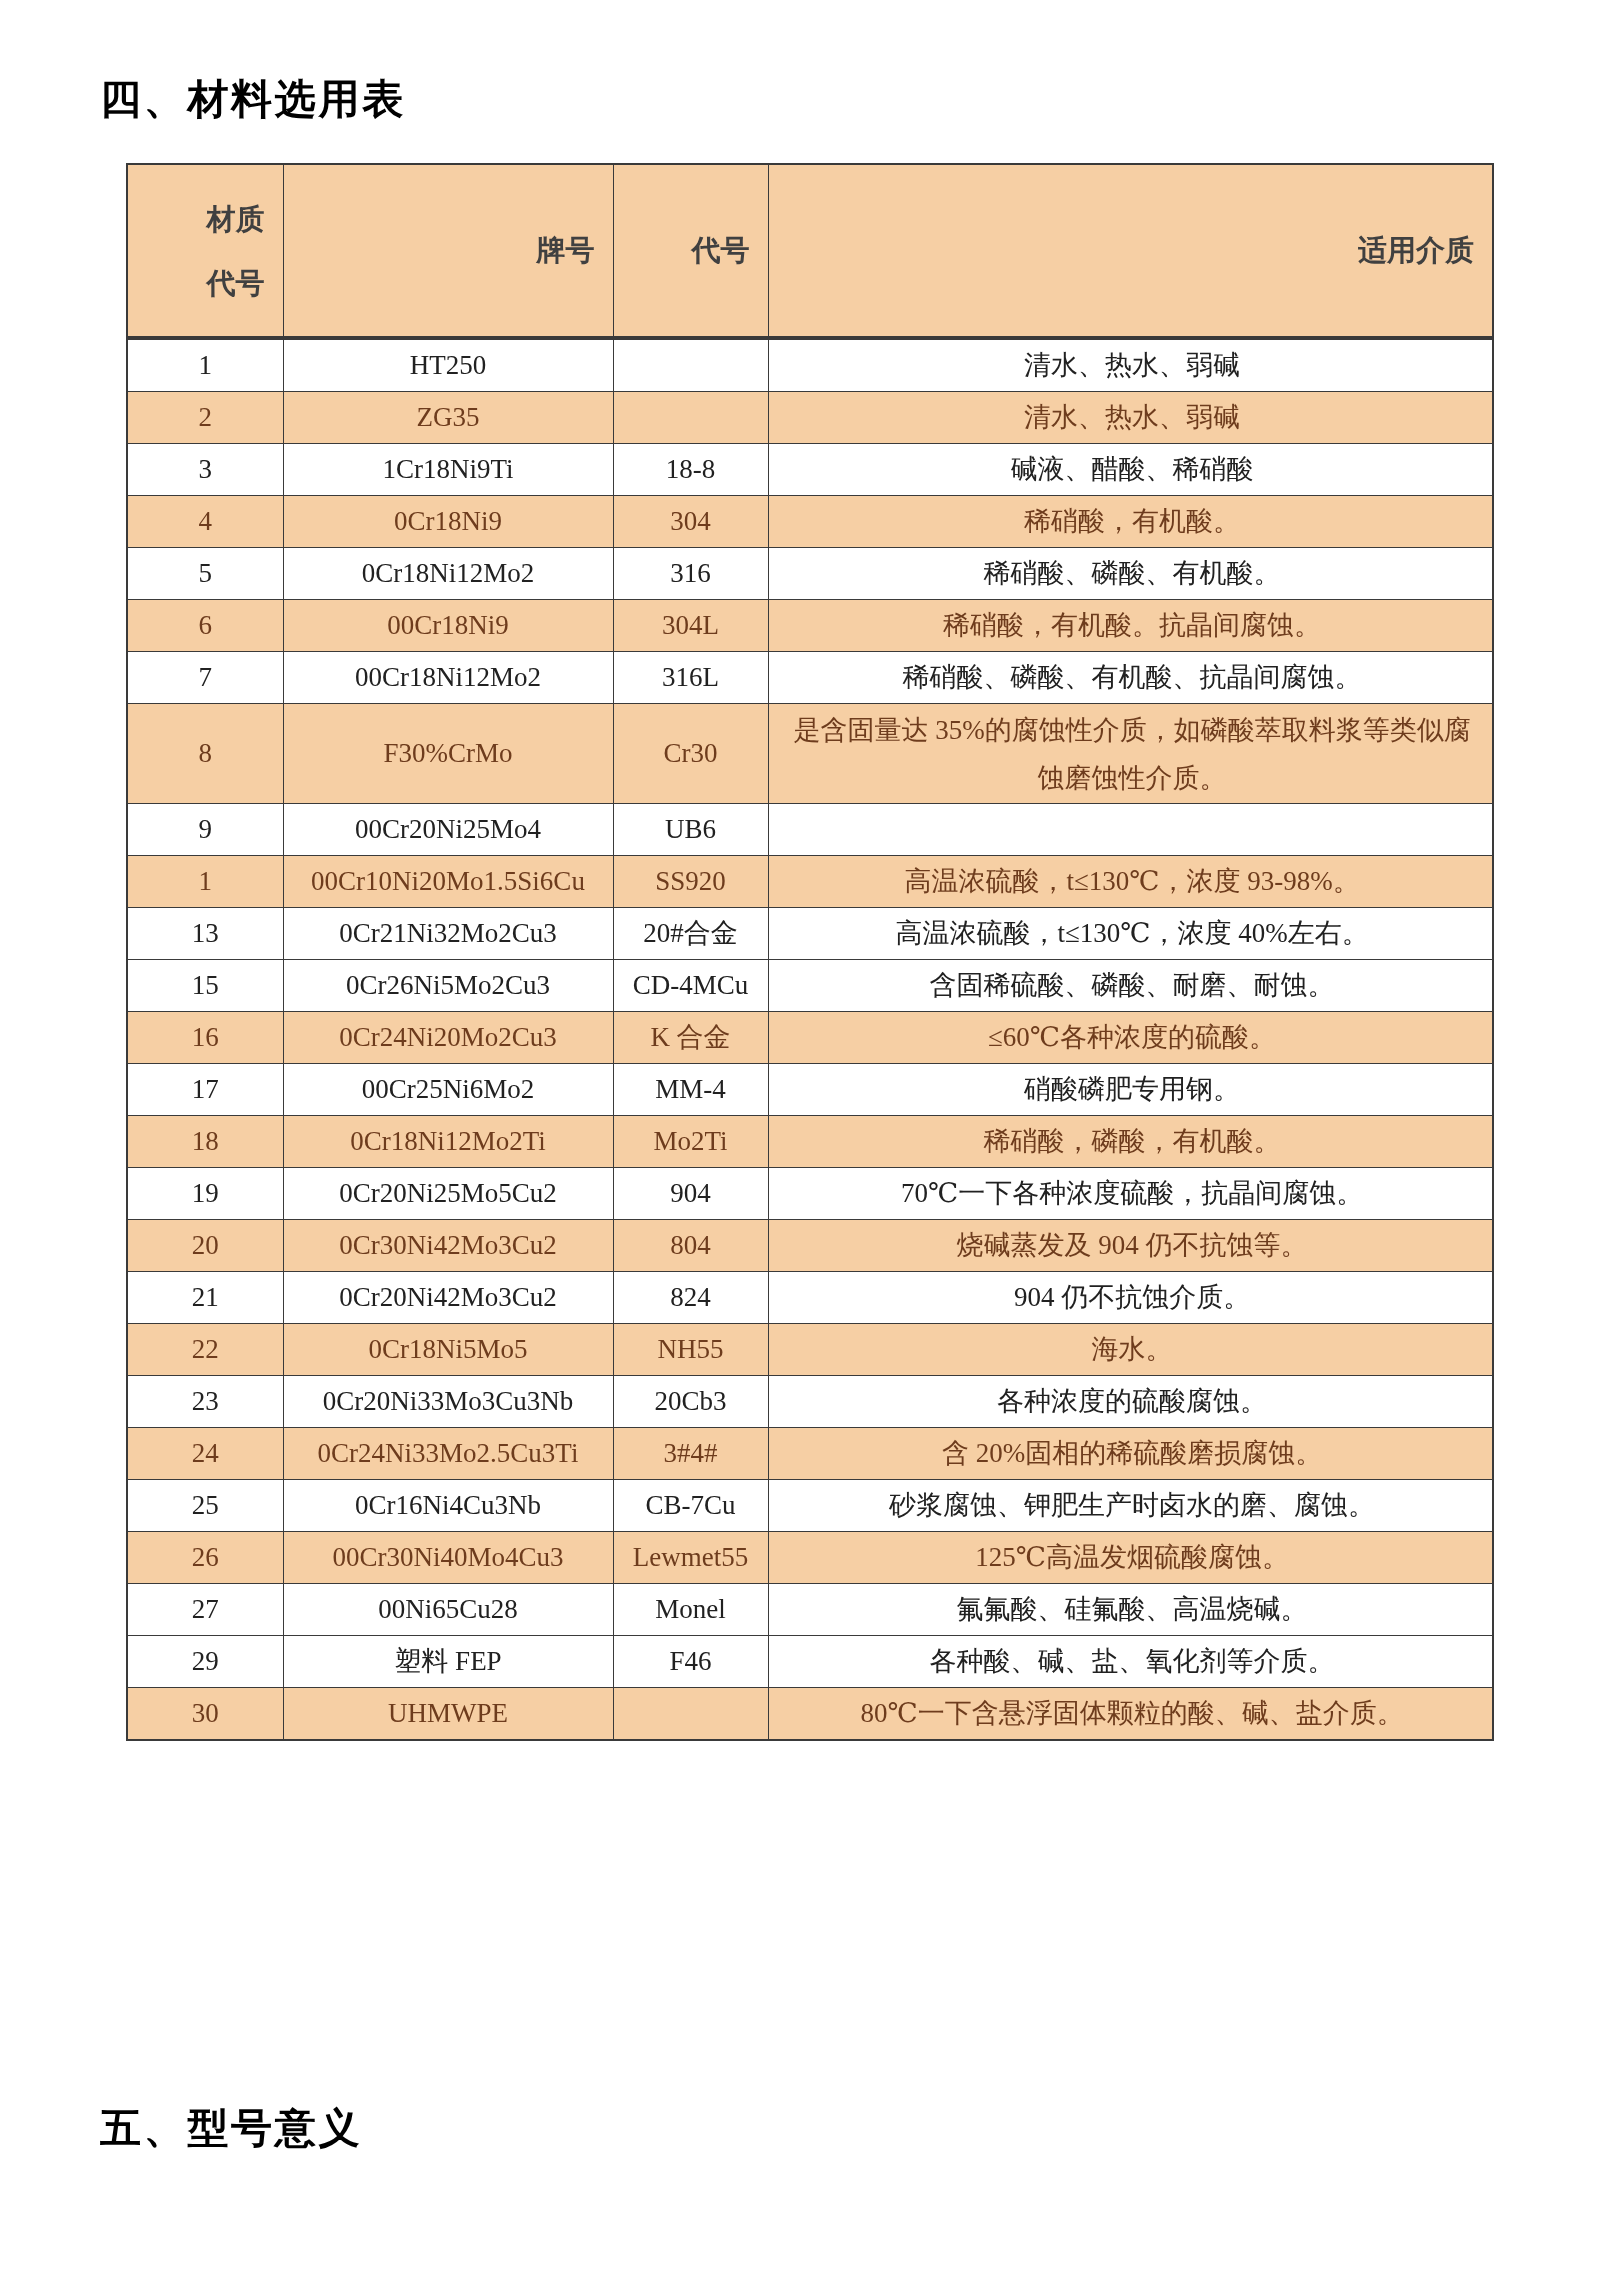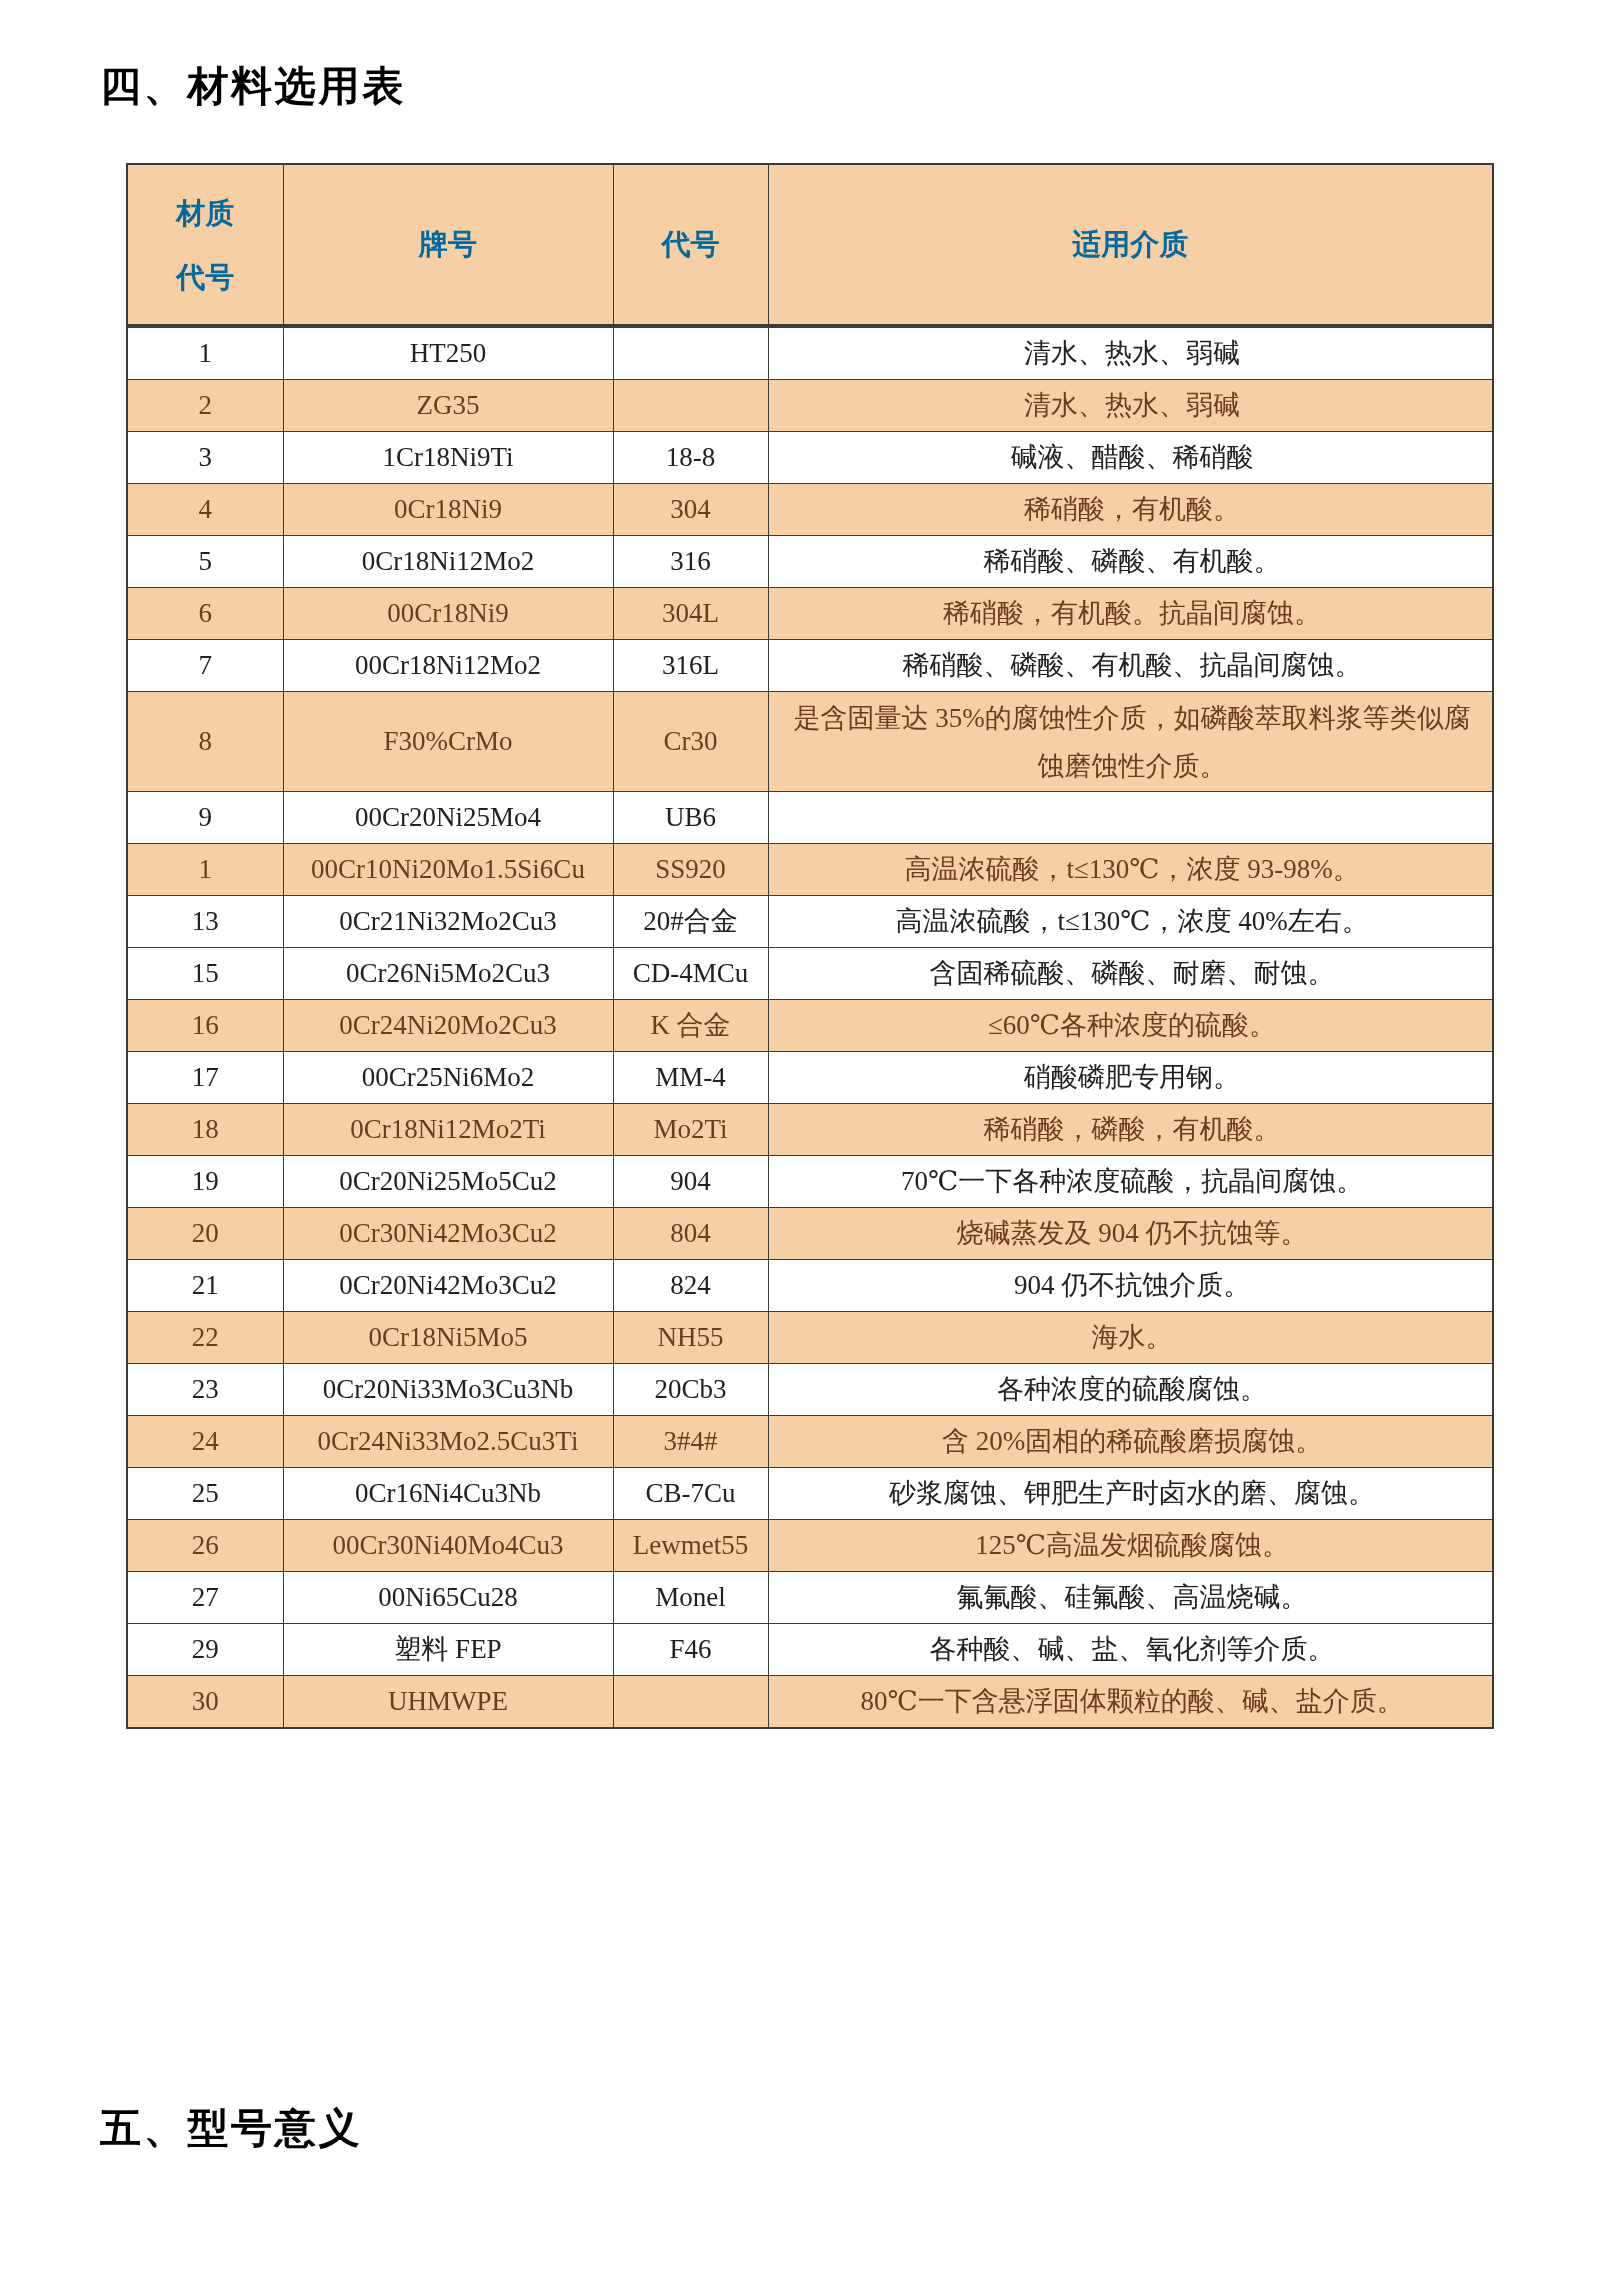--- a/index.html
+++ b/index.html
@@ -5,34 +5,34 @@
   html,body { margin:0; padding:0; }
   body {
     width:1620px; height:2291px; background:#ffffff; position:relative;
     font-family:"Liberation Serif","DejaVu Serif",serif;
   }
   .sec-title {
     position:absolute; left:100px; margin:0;
     font-family:"DejaVu Sans","Liberation Sans",sans-serif;
     font-weight:bold; font-size:41px; color:#000; letter-spacing:2.7px; white-space:nowrap;
   }
-  .t4 { top:59px; }
+  .t4 { top:72px; }
   .t5 { top:2101px; }
 
   table.mat-table {
     position:absolute; left:126px; top:163px; width:1367px;
     border-collapse:collapse; table-layout:fixed;
     border:2.7px solid #3a3a3a;
   }
   th, td { border:1.8px solid #3a3a3a; overflow:hidden; }
   thead tr { border-bottom:4.5px solid #3a3a3a; }
   thead th {
-    height:135px; background:#f6cfa4; color:#0369a1;
-    font-size:29px; font-weight:bold; text-align:center; vertical-align:middle;
-    padding:12px;
+    height:135px; background:#f6cfa4; color:#404040;
+    font-size:29px; font-weight:bold; text-align:right; vertical-align:middle;
+    padding:18px;
   }
   .hdr-stack div { line-height:64px; }
   tbody td {
     height:51px; font-size:27px; text-align:center; vertical-align:middle;
     padding:0; line-height:1.25;
   }
   tbody td.c4 { text-align:center; padding:0 10.7px 0 14.3px; }
   tr.white td { background:#ffffff; color:#212121; }
   tr.peach td { background:#f6cfa4; color:#6e3c1d; }
   tr.tall  td { height:99px; }

